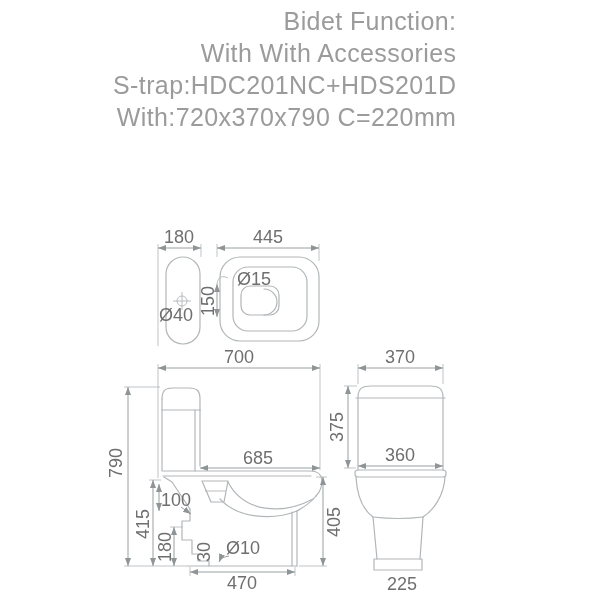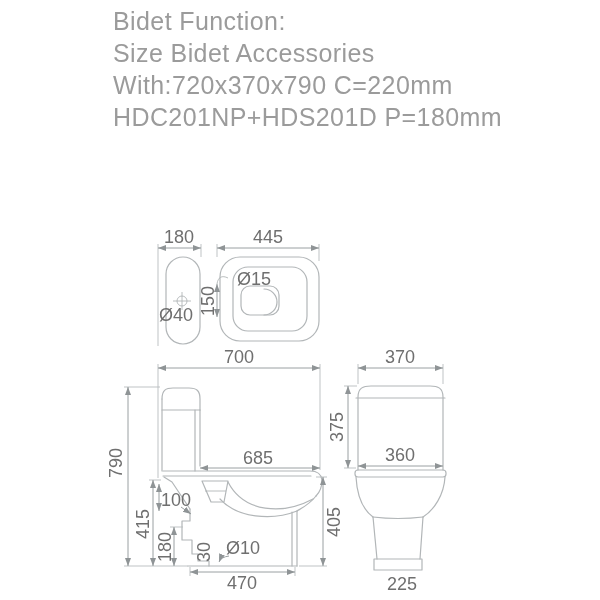--- a/index.html
+++ b/index.html
@@ -1,36 +1,36 @@
 <!DOCTYPE html>
 <html><head>
 <meta charset="utf-8">
 <style>
   html,body{margin:0;padding:0;background:#fff;}
   #page{position:relative;width:600px;height:592px;background:#ffffff;overflow:hidden;
-        font-family:"Liberation Sans", sans-serif;}
+        font-family:"Liberation Sans", sans-serif;text-align:right;}
   #spec-text{position:absolute;left:113px;top:5px;color:#9b9b9b;font-size:25px;
              font-weight:300;line-height:32px;letter-spacing:0.4px;white-space:nowrap;}
   #drawing{position:absolute;left:0;top:0;}
   svg text{fill:#6f6f6f;font-family:"Liberation Sans", sans-serif;font-size:18px;font-weight:300;}
   .ln{stroke:#b2b6b8;stroke-width:1.2;fill:none;stroke-linecap:round;stroke-linejoin:round;}
   .dim{stroke:#9aa0a2;stroke-width:1;fill:none;}
   .ext{stroke:#b8bcbe;stroke-width:0.9;fill:none;}
   .thin{stroke:#a8adaf;stroke-width:0.8;fill:none;}
 </style>
 </head>
 <body>
 
 <div id="page">
 
   <div id="spec-text">
     <div>Bidet Function:</div>
-    <div>Size Bidet Accessories</div>
+    <div>With With Accessories</div>
+    <div>S-trap:HDC201NC+HDS201D</div>
     <div>With:720x370x790 C=220mm</div>
-    <div>HDC201NP+HDS201D P=180mm</div>
   </div>
 
   <svg id="drawing" width="600" height="600" viewBox="0 0 600 600">
     <defs>
       <marker id="arr" viewBox="0 0 10 10" refX="9" refY="5" markerWidth="9" markerHeight="9" orient="auto-start-reverse">
         <path d="M0,1.6 L9,5 L0,8.4 z" fill="#8f9496"></path>
       </marker>
     </defs>
 
     <g>

